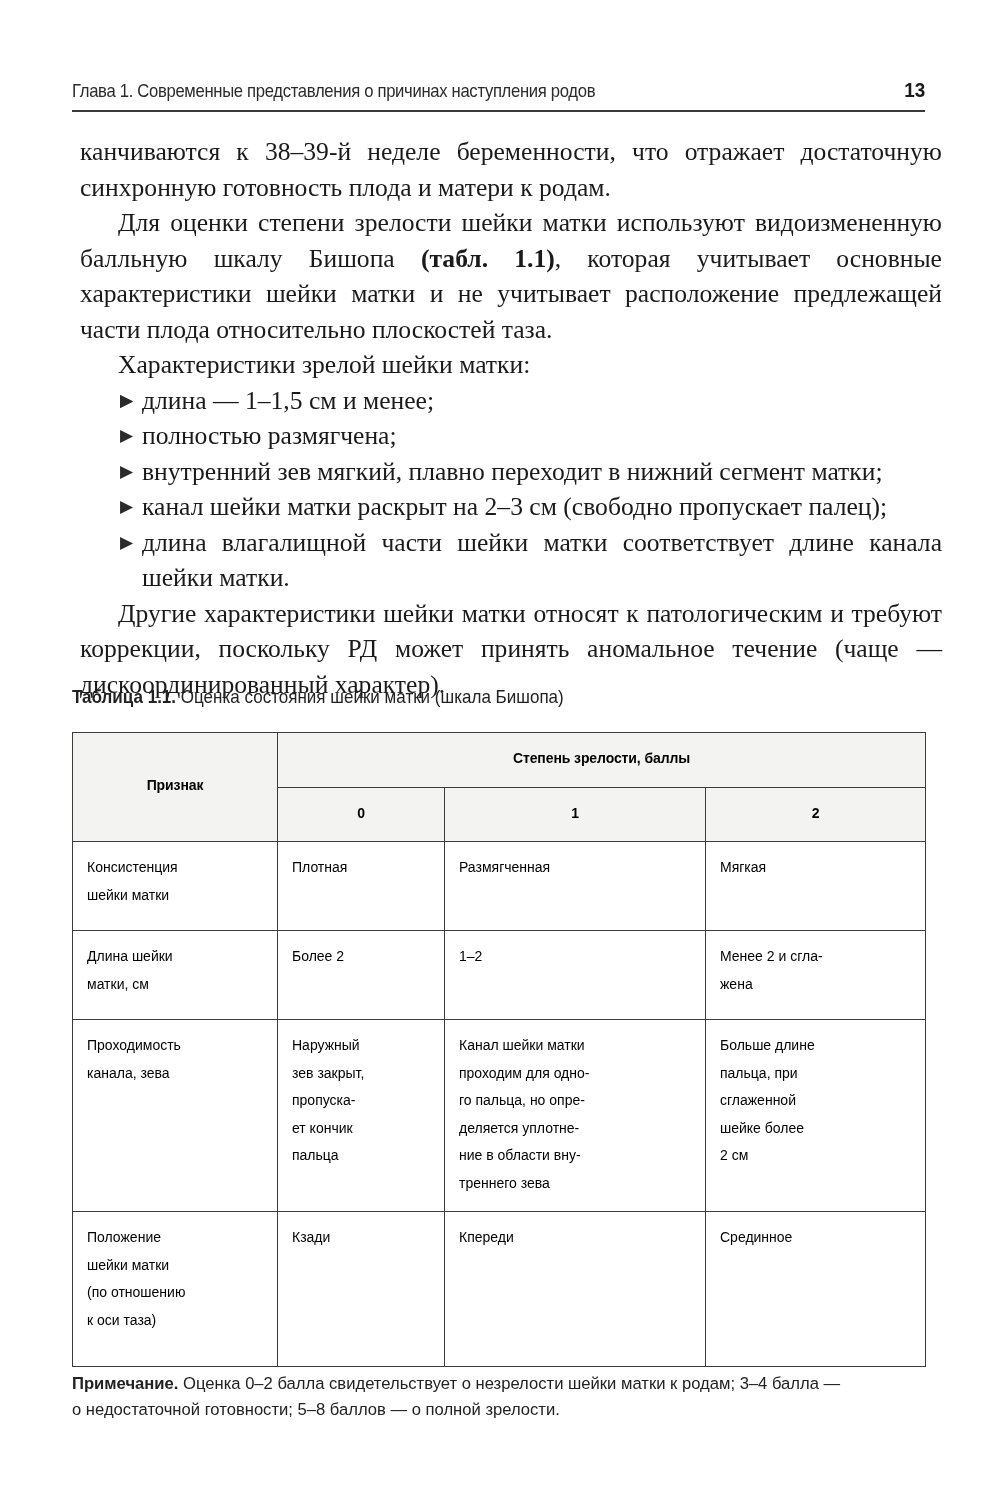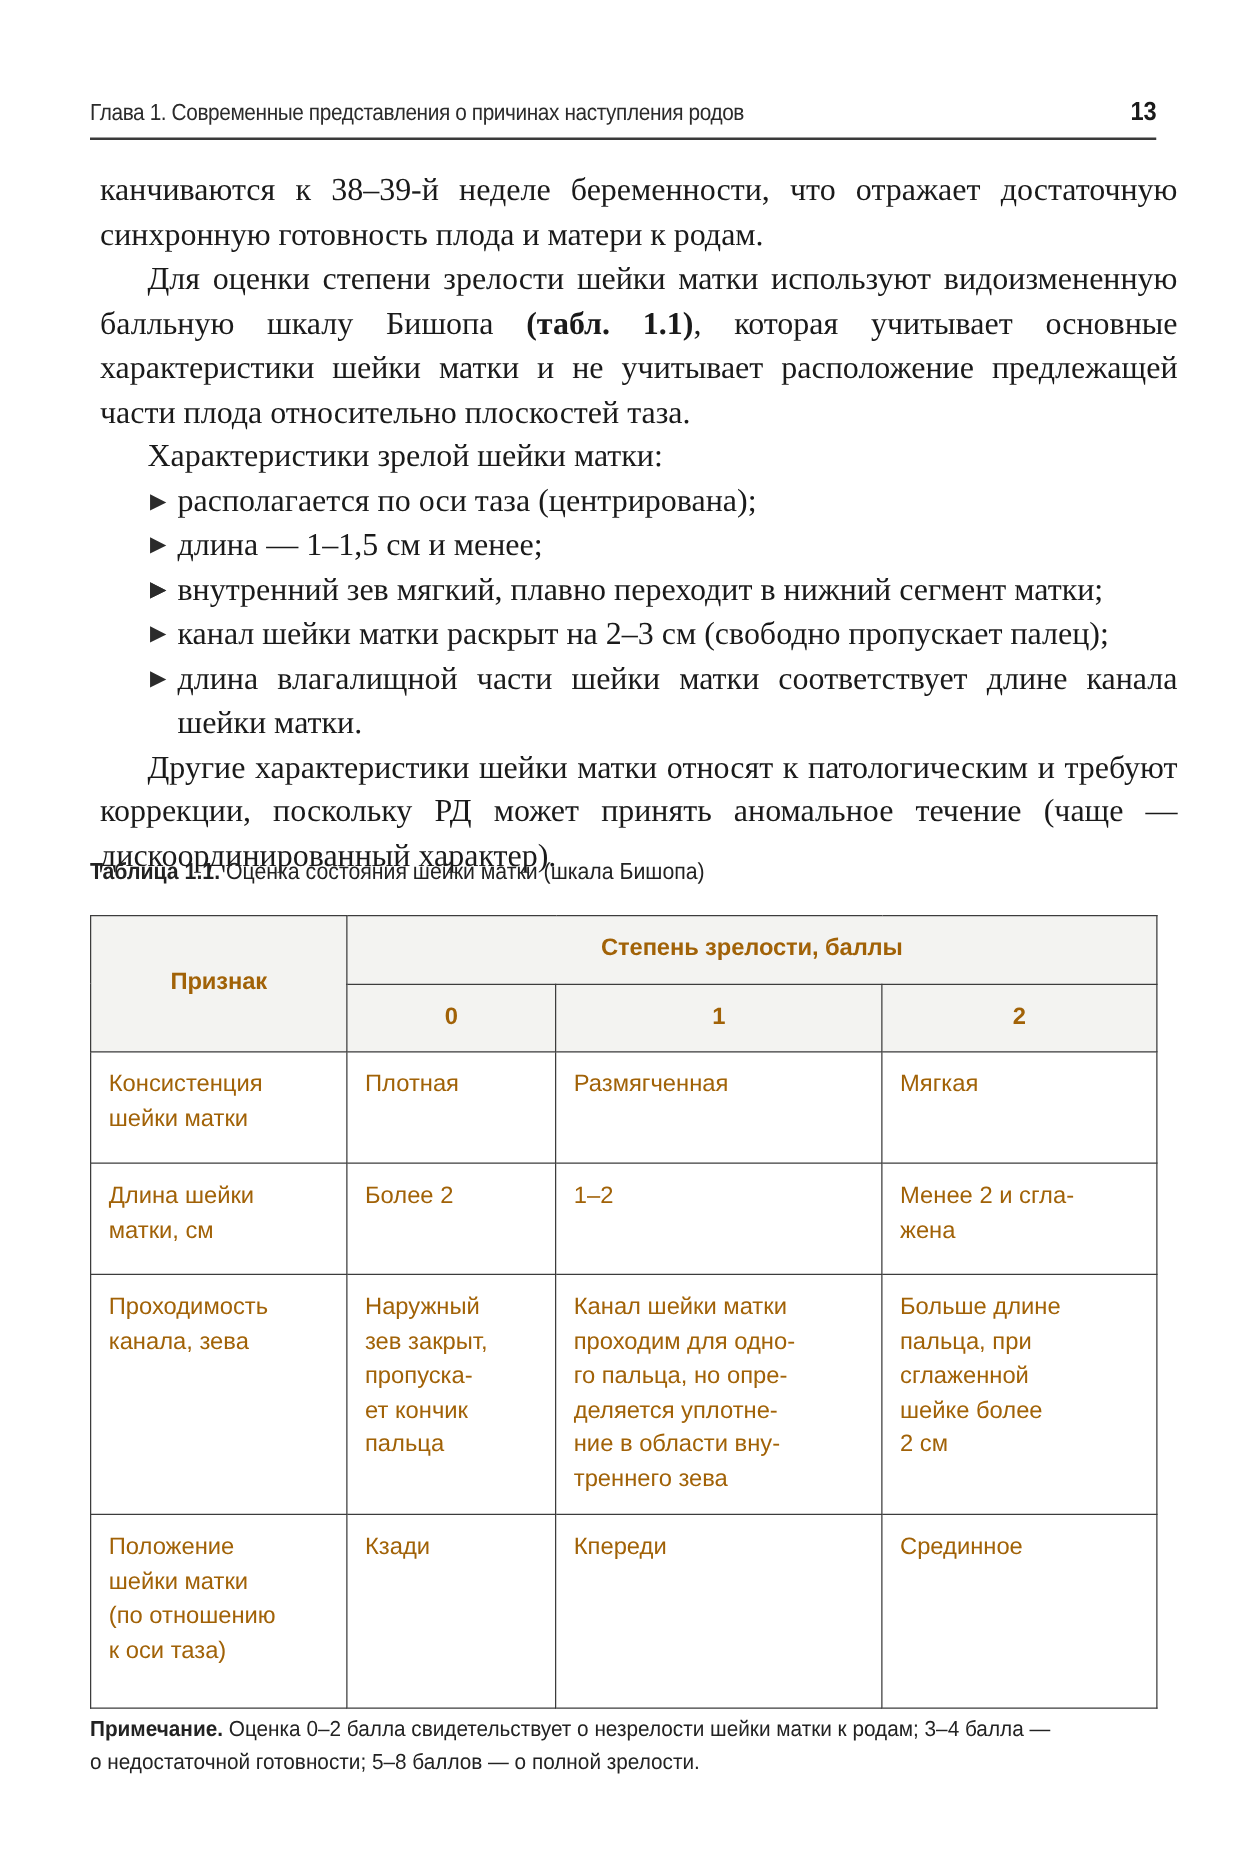--- a/index.html
+++ b/index.html
@@ -124,25 +124,25 @@
     width: 853px;
     border-collapse: collapse;
     font-family: "Liberation Sans", "DejaVu Sans", sans-serif;
     table-layout: fixed;
   }
   table.bishop th,
   table.bishop td {
     border: 1.6px solid #3c3c3c;
     vertical-align: top;
     padding: 12px 14px 14px 14px;
-    font-size: 19px;
+    font-size: 14px;
     line-height: 27.5px;
     font-weight: normal;
     text-align: left;
-    color: #a16207;
+    color: #000000;
   }
   table.bishop thead th {
     background: #f3f3f1;
     font-weight: bold;
     text-align: center;
     vertical-align: middle;
     letter-spacing: -0.1px;
   }
   th.th-feature {
     width: 205px;
@@ -202,28 +202,28 @@
       <span>канчиваются к 38–39-й неделе беременности, что отражает достаточную синхронную готовность плода и матери к родам.</span>
     </p>
 
     <p class="para indent"><span>Для оценки степени зрелости шейки матки используют видоизмененную балльную шкалу Бишопа </span><span class="bold">(табл. 1.1)</span><span>, которая учитывает основные характеристики шейки матки и не учитывает расположение предлежащей части плода относительно плоскостей таза.</span></p>
 
     <p class="para indent">Характеристики зрелой шейки матки:</p>
 
     <ul class="char-list">
       <li>
         <span class="tri">▶</span>
-        <span>располагается по оси таза (центрирована);</span>
       </li>
       <li>
         <span class="tri">▶</span>
         <span>длина — 1–1,5 см и менее;</span>
       </li>
       <li>
         <span class="tri">▶</span>
+        <span>полностью размягчена;</span>
       </li>
       <li>
         <span class="tri">▶</span>
         <span>внутренний зев мягкий, плавно переходит в нижний сегмент матки;</span>
       </li>
       <li>
         <span class="tri">▶</span>
         <span>канал шейки матки раскрыт на 2–3 см (свободно пропускает палец);</span>
       </li>
       <li>

